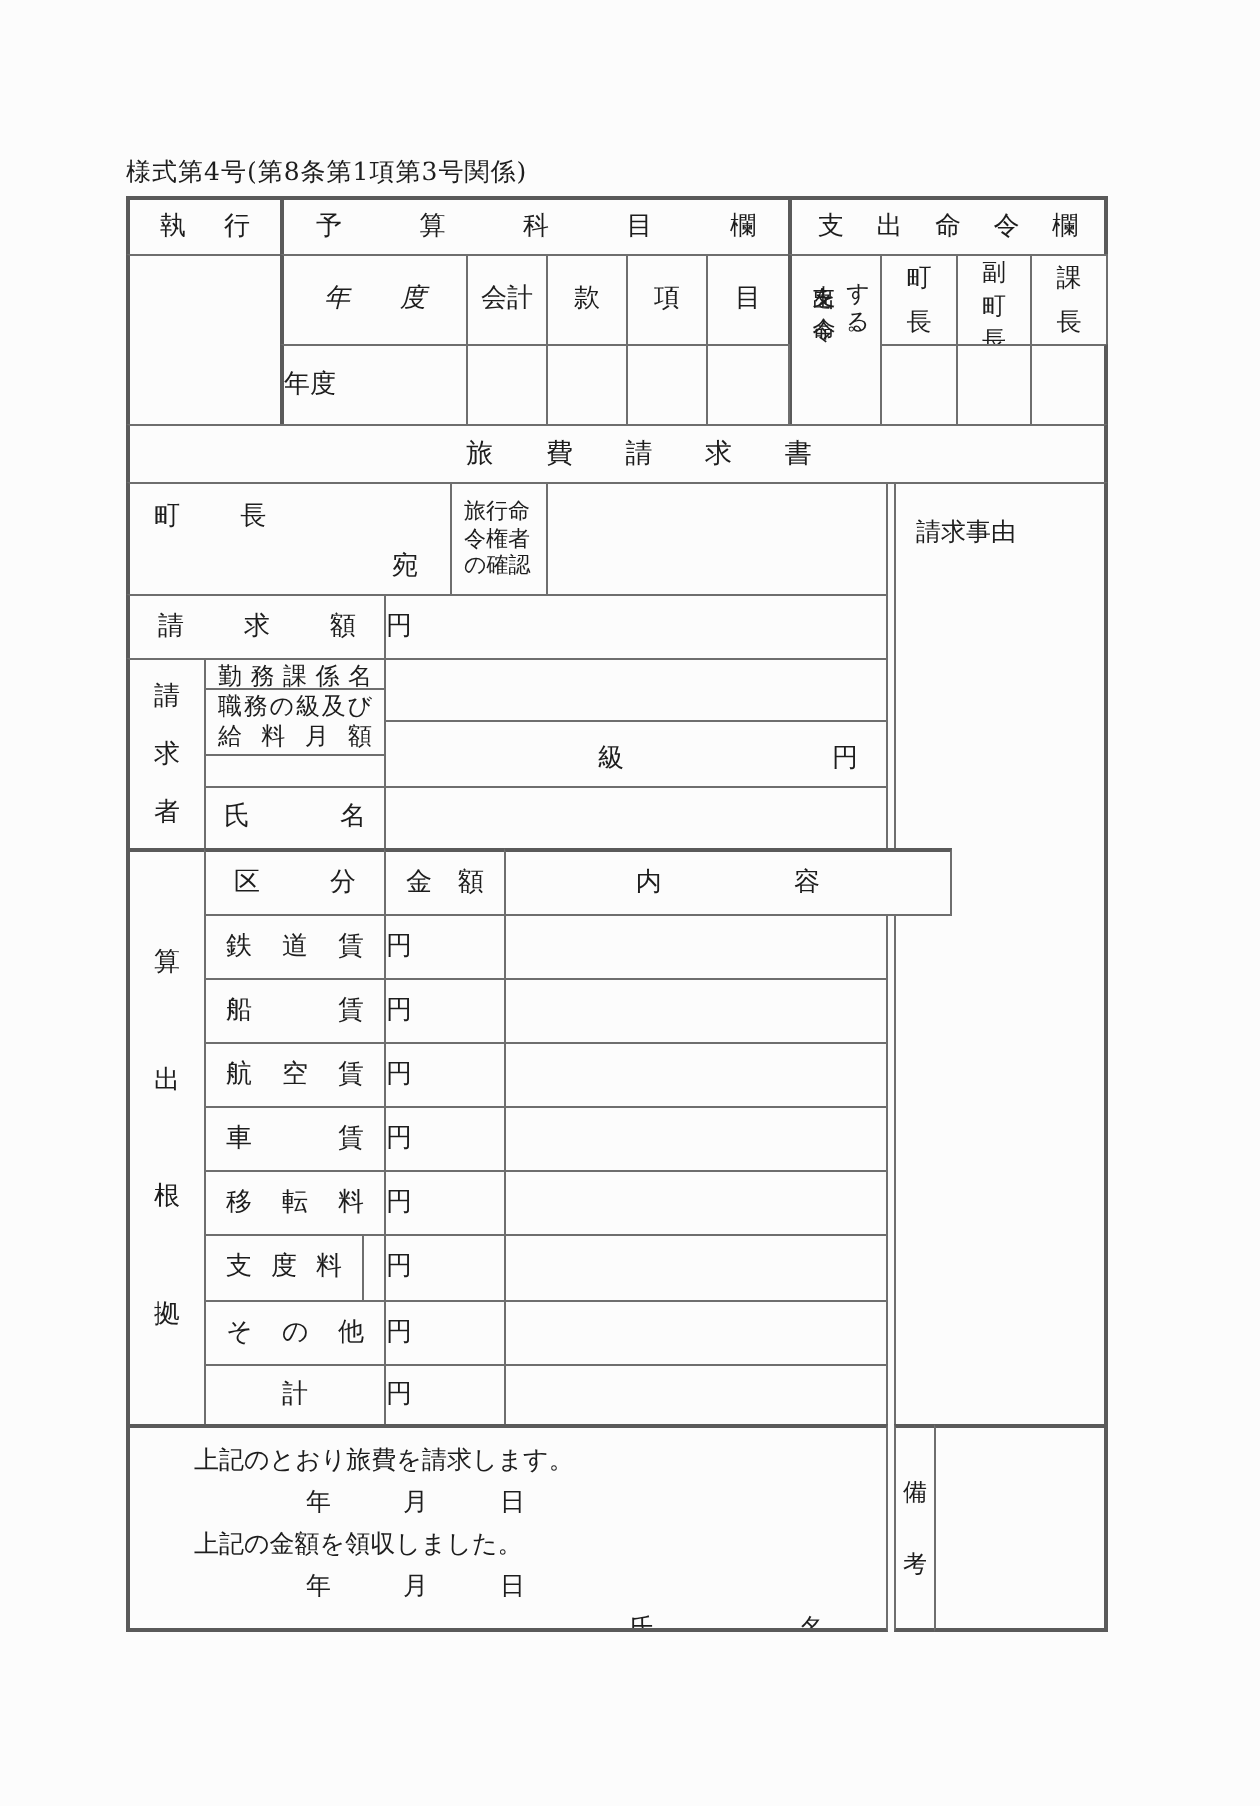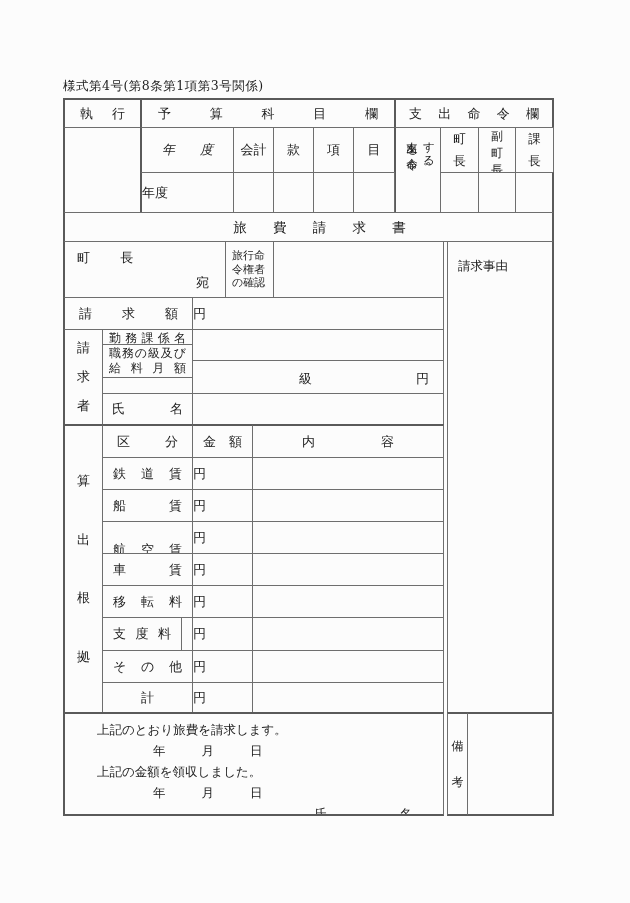--- a/index.html
+++ b/index.html
@@ -115,31 +115,31 @@
 <div class="cell" style="left:192px;top:393px;width:252px;height:32px;"></div>
 
 <div class="cell vspread bt2 bl2" style="left:63px;top:424px;width:40px;height:289px;padding:26px 0;">
     <span>算</span>
     <span>出</span>
     <span>根</span>
     <span>拠</span>
   </div>
 <div class="cell jl bt2" style="left:102px;top:424px;width:91px;height:34px;line-height:31px;padding:0 14px;">区 分</div>
 <div class="cell jl bt2" style="left:192px;top:424px;width:61px;height:34px;line-height:31px;padding:0 10px;">金 額</div>
-<div class="cell ctr bt2" style="left:252px;top:424px;width:192px;height:34px;line-height:31px;word-spacing:62px;text-align:center;">内 容</div>
+<div class="cell ctr bt2" style="left:252px;top:424px;width:224px;height:34px;line-height:31px;word-spacing:62px;text-align:center;">内 容</div>
 
 <div class="cell jl" style="left:102px;top:457px;width:91px;height:33px;line-height:31px;padding:0 10px;">鉄 道 賃</div>
 <div class="cell rgt" style="left:192px;top:457px;width:61px;height:33px;line-height:31px;padding-right:9px;">円</div>
 <div class="cell" style="left:252px;top:457px;width:192px;height:33px;"></div>
 
 <div class="cell jl" style="left:102px;top:489px;width:91px;height:33px;line-height:31px;padding:0 10px;">船 賃</div>
 <div class="cell rgt" style="left:192px;top:489px;width:61px;height:33px;line-height:31px;padding-right:9px;">円</div>
 <div class="cell" style="left:252px;top:489px;width:192px;height:33px;"></div>
 
-<div class="cell jl" style="left:102px;top:521px;width:91px;height:33px;line-height:31px;padding:12px 10px;">航 空 賃</div>
+<div class="cell jl" style="left:102px;top:521px;width:91px;height:33px;line-height:31px;padding:0 10px;">航 空 賃</div>
 <div class="cell rgt" style="left:192px;top:521px;width:61px;height:33px;line-height:31px;padding-right:9px;">円</div>
 <div class="cell" style="left:252px;top:521px;width:192px;height:33px;"></div>
 
 <div class="cell jl" style="left:102px;top:553px;width:91px;height:33px;line-height:31px;padding:0 10px;">車 賃</div>
 <div class="cell rgt" style="left:192px;top:553px;width:61px;height:33px;line-height:31px;padding-right:9px;">円</div>
 <div class="cell" style="left:252px;top:553px;width:192px;height:33px;"></div>
 
 <div class="cell jl" style="left:102px;top:585px;width:91px;height:33px;line-height:31px;padding:0 10px;">移 転 料</div>
 <div class="cell rgt" style="left:192px;top:585px;width:61px;height:33px;line-height:31px;padding-right:9px;">円</div>
 <div class="cell" style="left:252px;top:585px;width:192px;height:33px;"></div>

